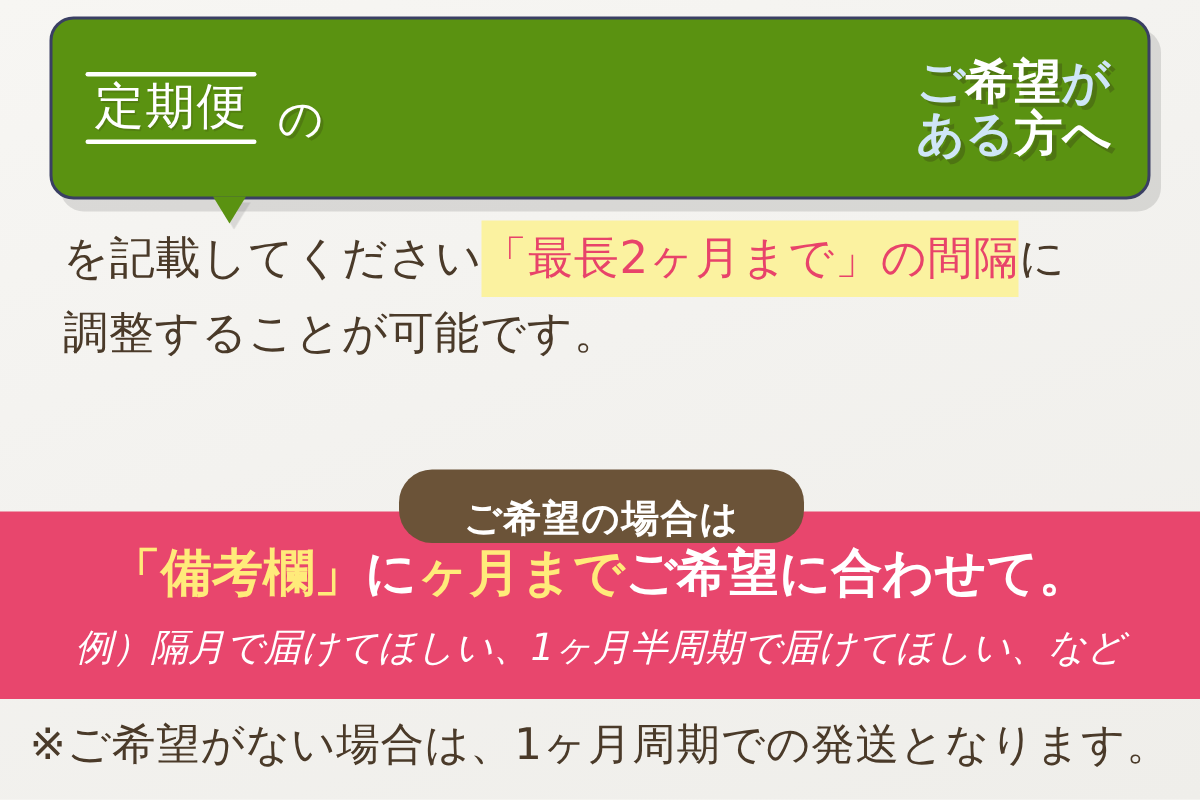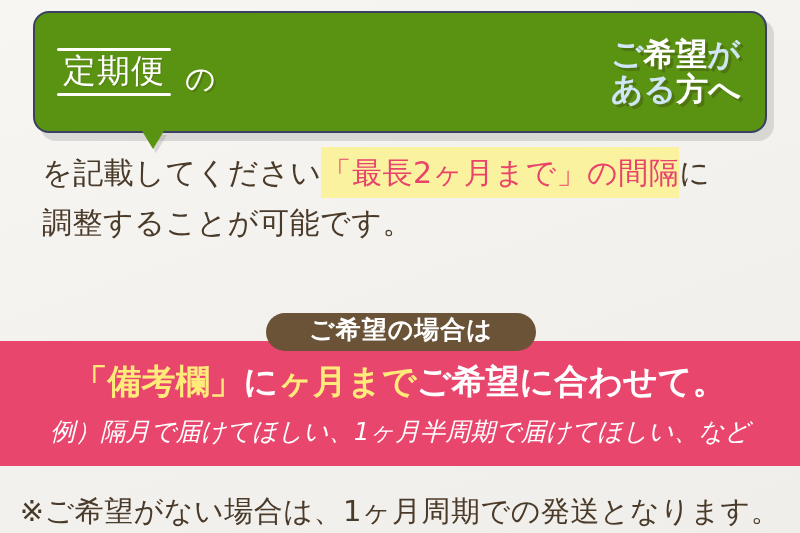--- a/index.html
+++ b/index.html
@@ -144,25 +144,25 @@
     box-decoration-break: clone;
     -webkit-box-decoration-break: clone;
   }
 
   
   .pill-badge {
     position: absolute;
     left: 266px;
     top: 313px;
     width: 270px;
-    height: 38px;
+    height: 49px;
     background: #6b5338;
     border-radius: 22px;
     display: flex;
-    align-items: flex-start;
+    align-items: flex-end;
     justify-content: center;
     z-index: 4;
   }
   .pill-badge .pill-text {
     color: #ffffff;
     font-size: 25px;
     font-weight: bold;
     letter-spacing: 1px;
     white-space: nowrap;
   }
@@ -201,21 +201,21 @@
     letter-spacing: 0px;
     white-space: nowrap;
     font-style: italic;
   }
 
   
   .footer-note {
     position: absolute;
     left: 0;
     right: 0;
-    top: 492px;
+    top: 477px;
     text-align: center;
     color: #4a3a29;
     font-size: 29px;
     letter-spacing: 0.5px;
     white-space: nowrap;
   }
 </style>
 </head>
 <body>
 

